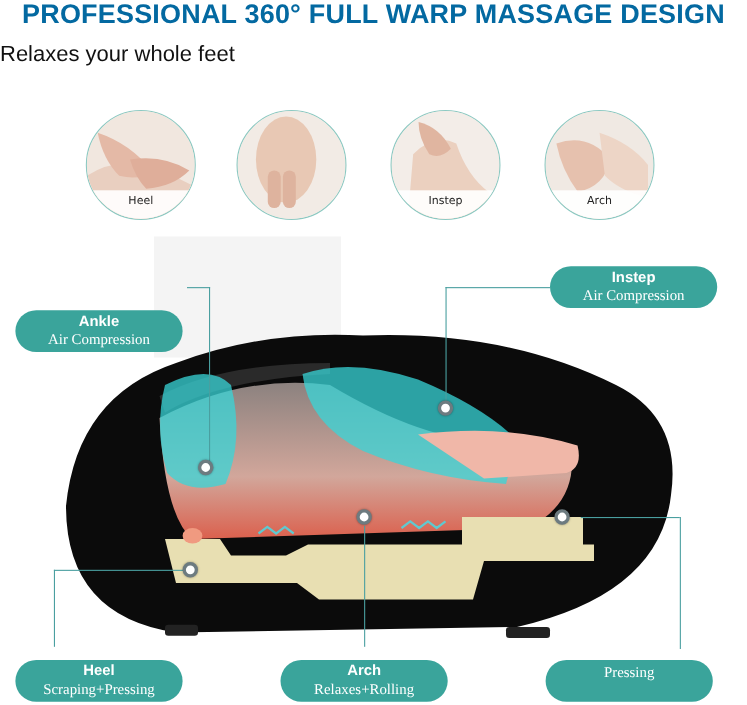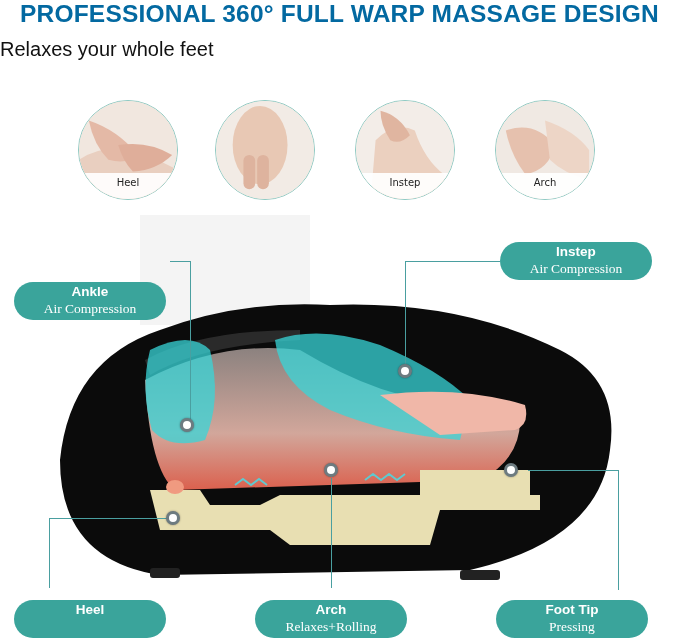--- a/index.html
+++ b/index.html
@@ -118,21 +118,21 @@
 <div class="pill" style="left:14px;top:242px;margin-top:40px;">
   <span class="t1">Ankle</span>
   <span class="t2">Air Compression</span>
 </div>
 <div class="pill" style="left:500px;top:242px;">
   <span class="t1">Instep</span>
   <span class="t2">Air Compression</span>
 </div>
 <div class="pill" style="left:14px;top:600px;">
   <span class="t1">Heel</span>
+  <span class="t2">Scraping+Pressing</span>
 </div>
 <div class="pill" style="left:255px;top:600px;">
   <span class="t1">Arch</span>
   <span class="t2">Relaxes+Rolling</span>
 </div>
 <div class="pill" style="left:496px;top:600px;">
-  <span class="t1">Foot Tip</span>
   <span class="t2">Pressing</span>
 </div>
 
 </body></html>

